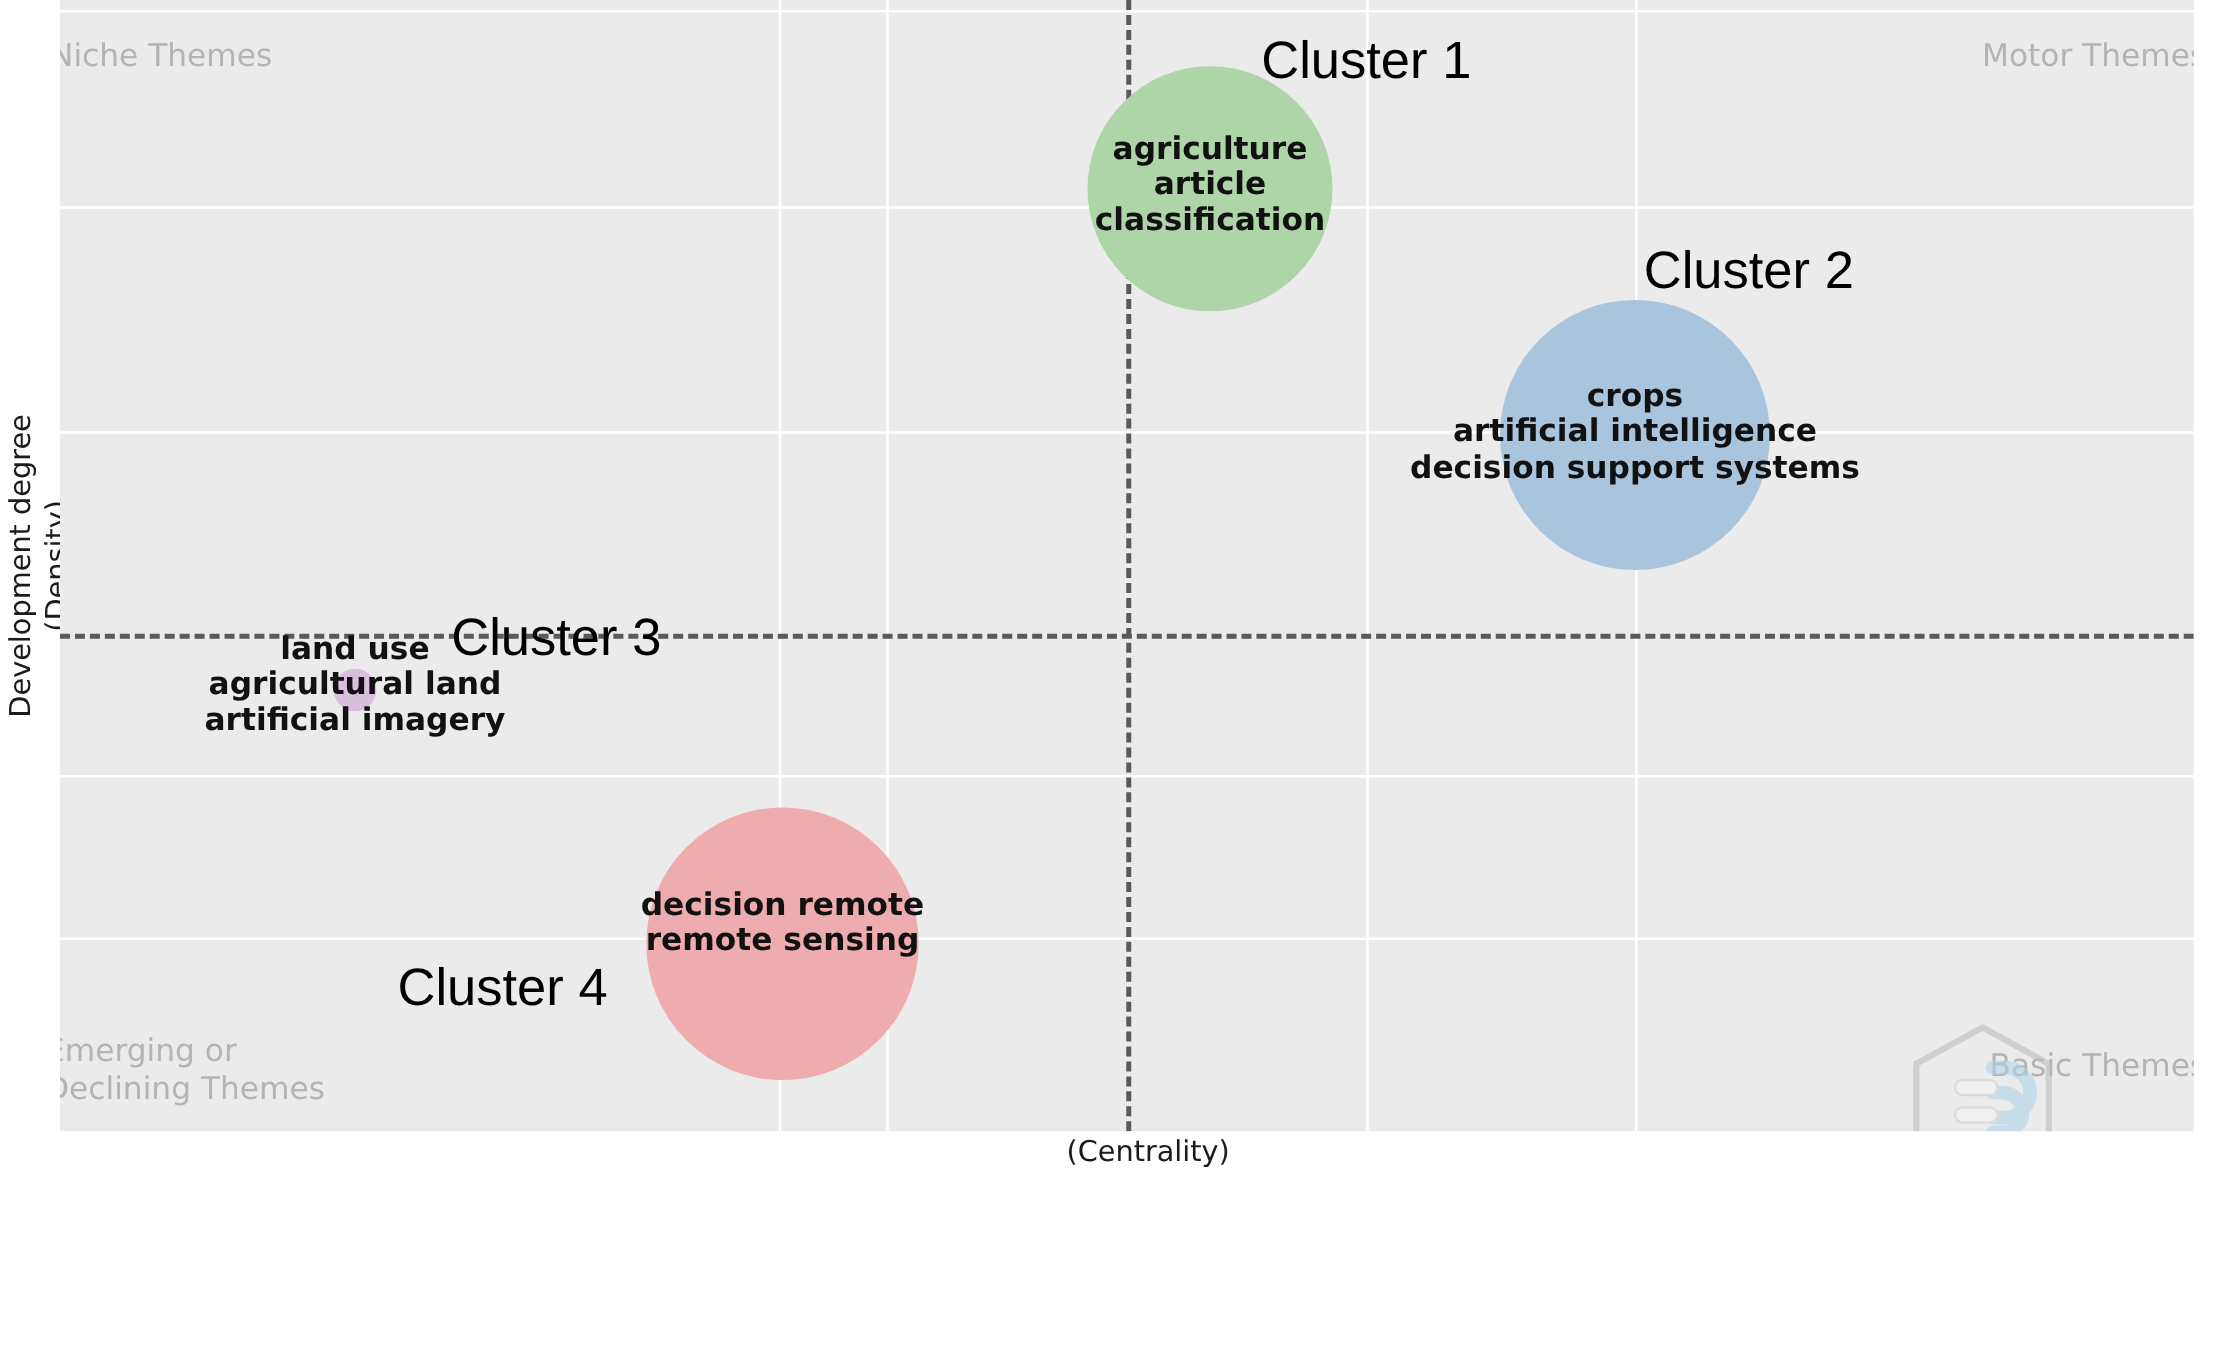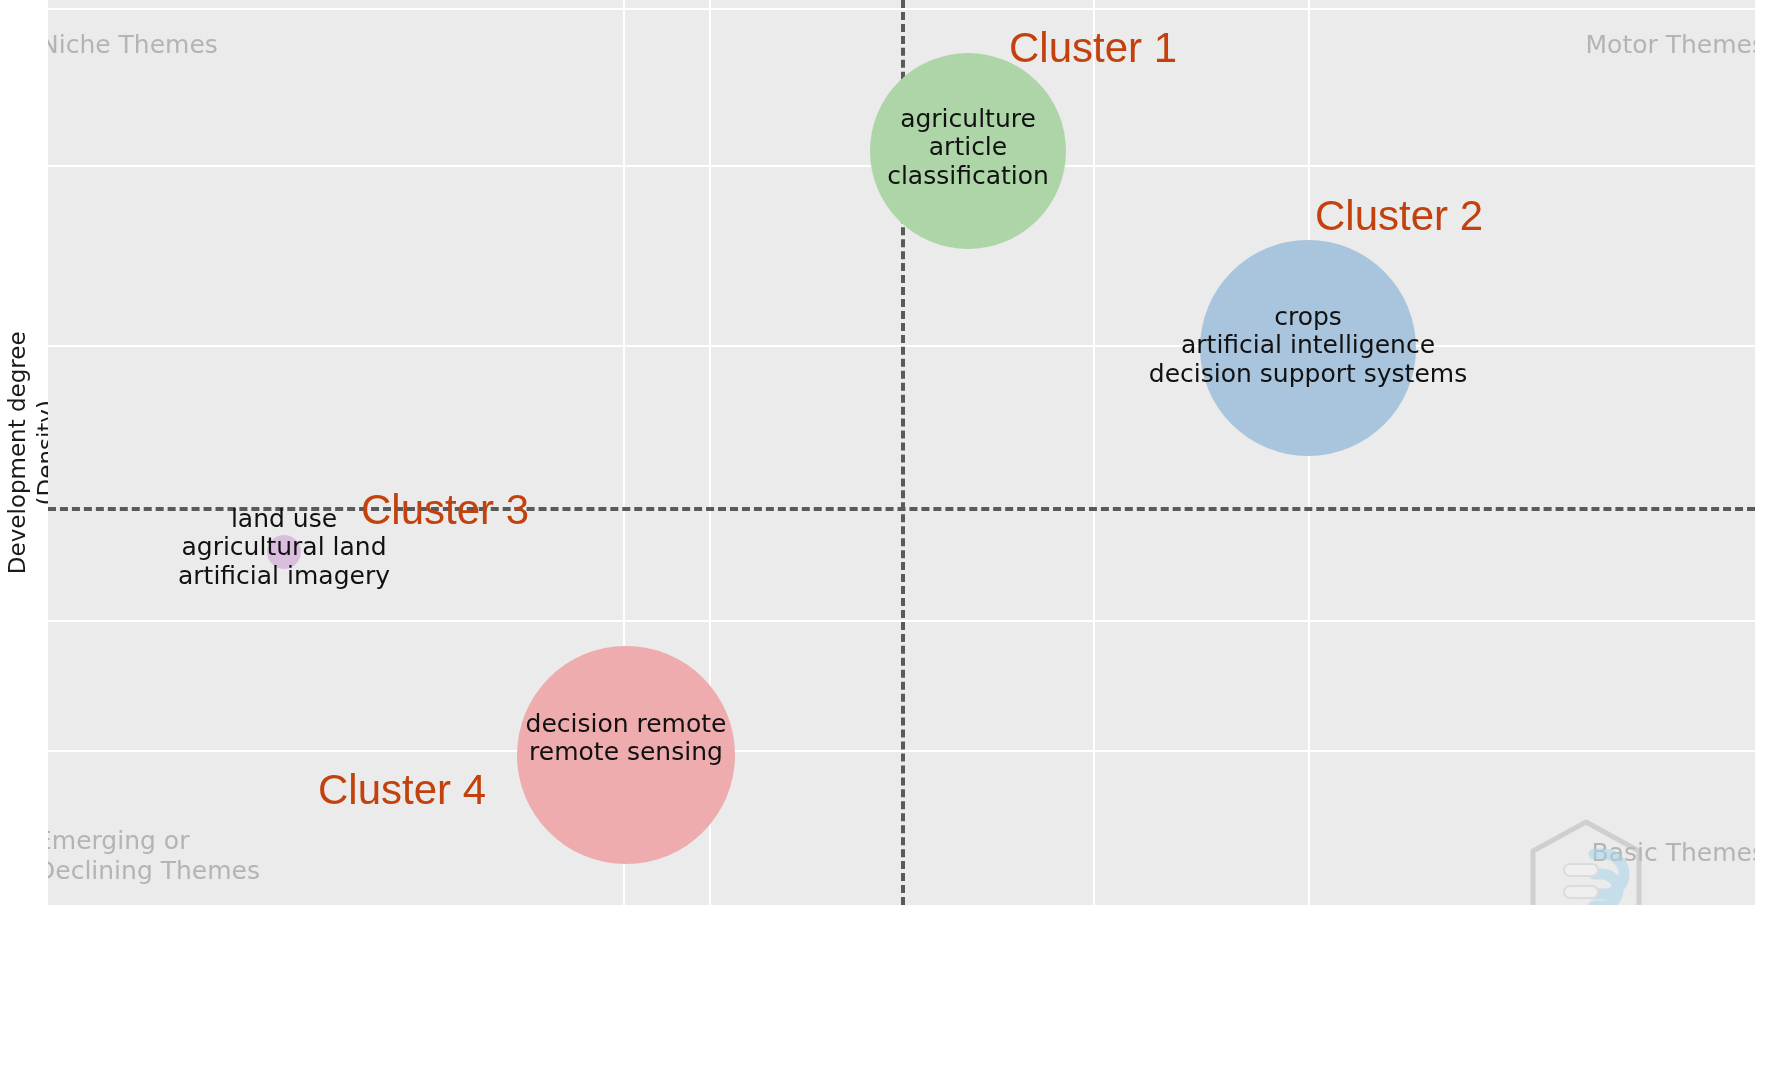--- a/index.html
+++ b/index.html
@@ -16,35 +16,35 @@
   .refline-v{position:absolute;top:0;bottom:0;width:0;
              border-left:4px dashed #5a5a5a;}
   .refline-h{position:absolute;left:0;right:0;height:0;
              border-top:4px dashed #5a5a5a;}
 
   
   .bubble{position:absolute;border-radius:50%;}
 
   
   .bubble-labels{position:absolute;text-align:center;color:#111111;
-                 font-size:25px;line-height:1.13;font-weight:400;
+                 font-size:25px;line-height:1.13;font-weight:700;
                  white-space:nowrap;pointer-events:none;}
   .bubble-labels span{display:block;}
 
   
   .quad-label{position:absolute;color:#b4b4b4;font-size:25px;line-height:1.2;
               white-space:nowrap;}
   .quad-label span{display:block;}
   .quad-tl{left:-8px;top:30px;}
   .quad-tr{right:-10px;top:30px;text-align:right;}
   .quad-bl{left:-12px;top:826px;}
   .quad-br{right:-10px;top:838px;text-align:right;}
 
   
-  .cluster-name{position:absolute;color:#c2410c;font-size:42px;
+  .cluster-name{position:absolute;color:#000000;font-size:42px;
                 font-family:"Liberation Sans",sans-serif;white-space:nowrap;}
 
   
   #ylabel{position:absolute;left:0px;top:0px;height:905px;width:62px;
           display:flex;align-items:center;justify-content:center;}
   #ylabel .rot{transform:rotate(-90deg);white-space:nowrap;text-align:center;
                font-size:23px;color:#1a1a1a;line-height:1.25;}
   #ylabel .rot span{display:block;}
 
   #xlabel{position:absolute;left:65px;top:908px;width:1707px;
@@ -134,13 +134,14 @@
       <path d="M68 56 h8 a16 16 0 0 1 0 32 h-8" fill="none" stroke="#a9d4ea" stroke-width="11" stroke-linecap="round"></path>
       <rect x="38" y="46" width="34" height="12" rx="6" fill="#f4f4f4" stroke="#cfcfcf" stroke-width="2"></rect>
       <rect x="38" y="68" width="34" height="12" rx="6" fill="#f4f4f4" stroke="#cfcfcf" stroke-width="2"></rect>
       <text x="60" y="100" font-size="9" fill="#c2c2c2" text-anchor="middle" font-family="Liberation Sans, sans-serif">bibliometrix</text>
     </svg>
   </div>
 
 </div>
 
 <div id="xlabel">
+  <span>(Centrality)</span>
 </div>
 
 </body></html>

